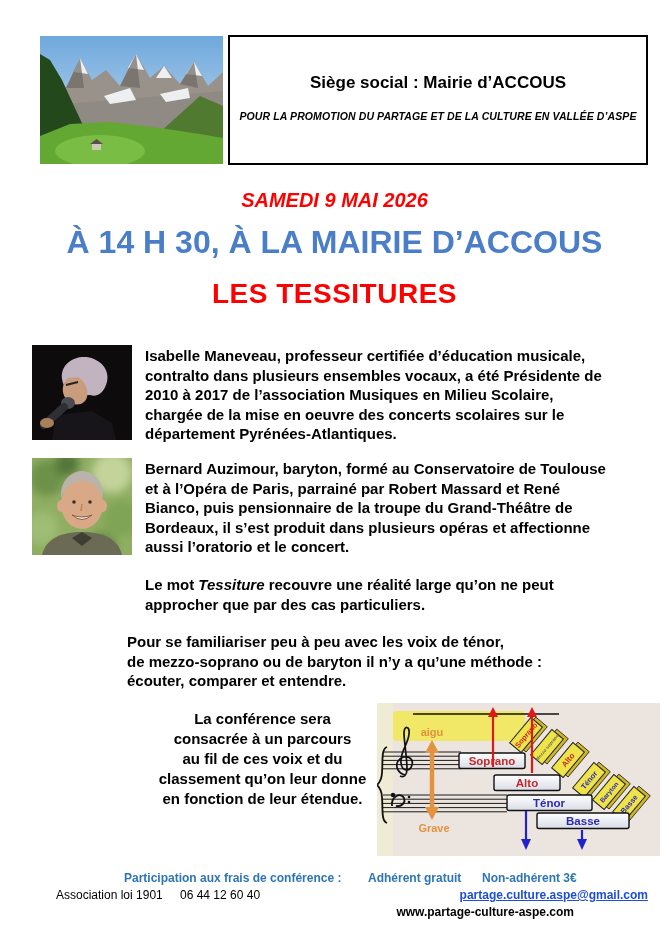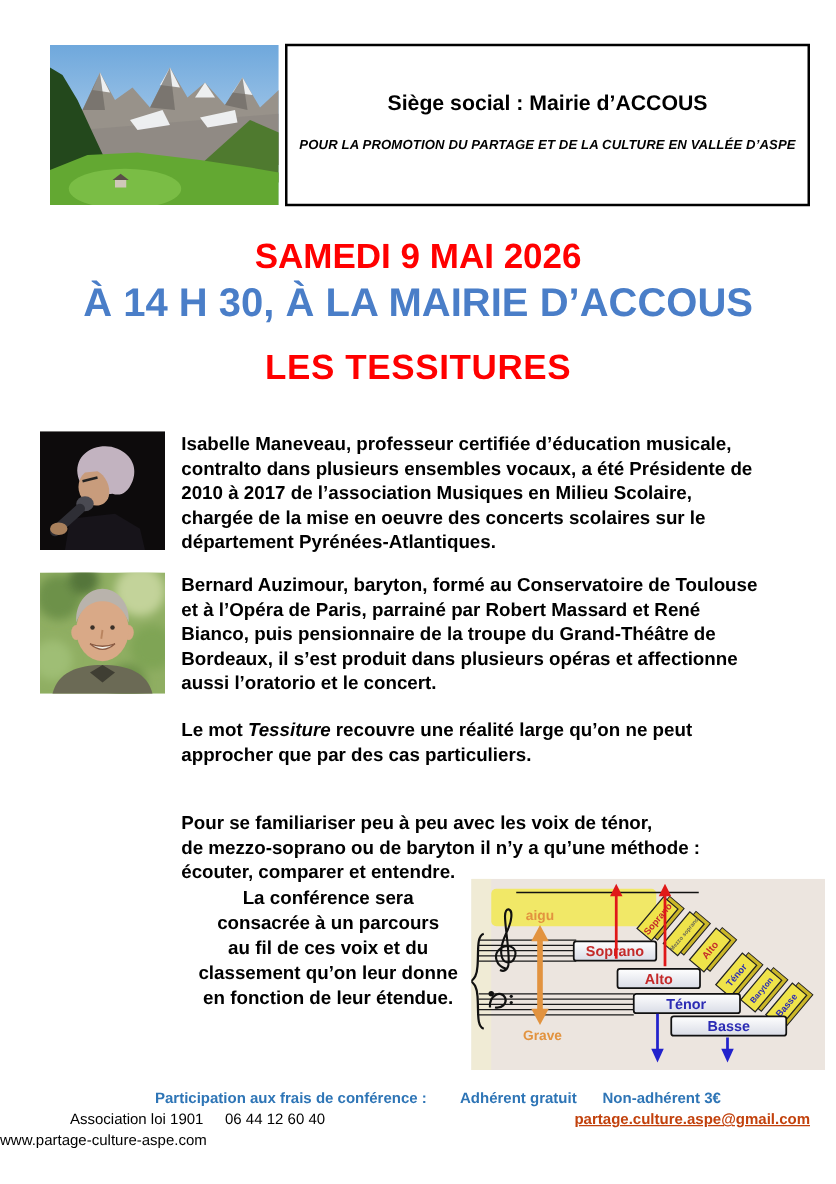--- a/index.html
+++ b/index.html
@@ -12,50 +12,50 @@
   .mountain{left:40px;top:36px;width:183px;height:128px;}
   .header-box{
     left:228px;top:35px;width:420px;height:130px;border:2px solid #000;
     box-sizing:border-box;display:flex;flex-direction:column;align-items:center;
     padding-top:19px;background:#fff;
   }
   .hb-title{font-size:21px;font-weight:bold;letter-spacing:0.2px;}
   .hb-sub{font-size:17px;font-weight:bold;margin-top:17px;}
   .hb-motto{font-size:10.5px;font-weight:bold;font-style:italic;margin-top:17px;letter-spacing:0.1px;}
   
-  .date-line{left:0;top:189px;width:669px;text-align:center;color:#ff0000;font-size:28px;font-weight:bold;}
+  .date-line{left:0;top:189px;width:669px;text-align:center;color:#ff0000;font-size:20px;font-weight:bold;font-style:italic;}
   .time-line{left:0;top:224px;width:669px;text-align:center;color:#4a7ec8;font-size:32px;font-weight:bold;}
   .event-title{left:0;top:278px;width:669px;text-align:center;color:#ff0000;font-size:28px;font-weight:bold;letter-spacing:0.5px;}
   
   .para{
     font-size:15px;font-weight:bold;line-height:19.5px;white-space:pre-line;
     margin:0;color:#000;
   }
   .photo{border:0;}
   .bio1-photo{left:32px;top:345px;width:100px;height:95px;}
   .bio1-text{left:145px;top:346px;width:505px;}
   .bio2-photo{left:32px;top:458px;width:100px;height:97px;}
   .bio2-text{left:145px;top:459px;width:505px;}
   .para-tessiture{left:145px;top:575px;width:505px;}
-  .para-method{left:145px;top:632px;width:505px;margin-top:17px;}
+  .para-method{left:127px;top:632px;width:505px;}
   .para-conference{left:145px;top:709px;width:235px;line-height:20px;text-align:center;}
   .it{font-style:italic;}
   
   .diagram{left:377px;top:703px;width:283px;height:153px;}
   .diagram text{font-family:"Liberation Sans", sans-serif;}
   
   .f-blue{color:#2e75b6;font-weight:bold;font-size:12px;padding-left:16px;}
   .f-black{color:#000;font-size:12px;}
   .foot-participation{left:108px;top:871px;}
   .foot-member{left:352px;top:871px;}
   .foot-nonmember{left:466px;top:871px;}
   .foot-association{left:56px;top:888px;}
   .foot-phone{left:180px;top:888px;}
-  .foot-email{right:21px;top:888px;color:#c2410c;font-weight:bold;font-size:12px;text-decoration:underline;cursor:pointer;}
-  .foot-site{left:0;top:905px;width:574px;text-align:left;color:#000;font-size:12px;font-weight:normal;}
+  .foot-email{right:21px;top:888px;color:#1d4ed8;font-weight:bold;font-size:12px;text-decoration:underline;cursor:pointer;}
+  .foot-site{left:0;top:905px;width:574px;text-align:right;color:#000;font-size:12px;font-weight:bold;}
 </style>
 </head>
 <body>
 
 <div class="page">
 
   <svg class="abs mountain" viewBox="0 0 183 128" aria-hidden="true">
     <defs>
       <linearGradient id="sky" x1="0" y1="0" x2="0" y2="1">
         <stop offset="0" stop-color="#6fa8dc"></stop>

